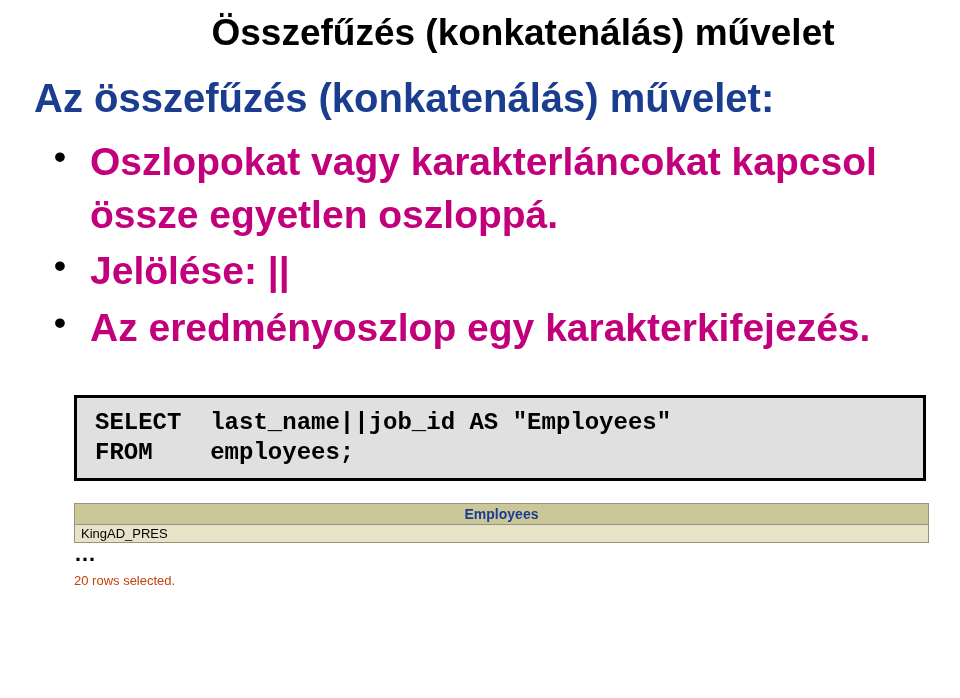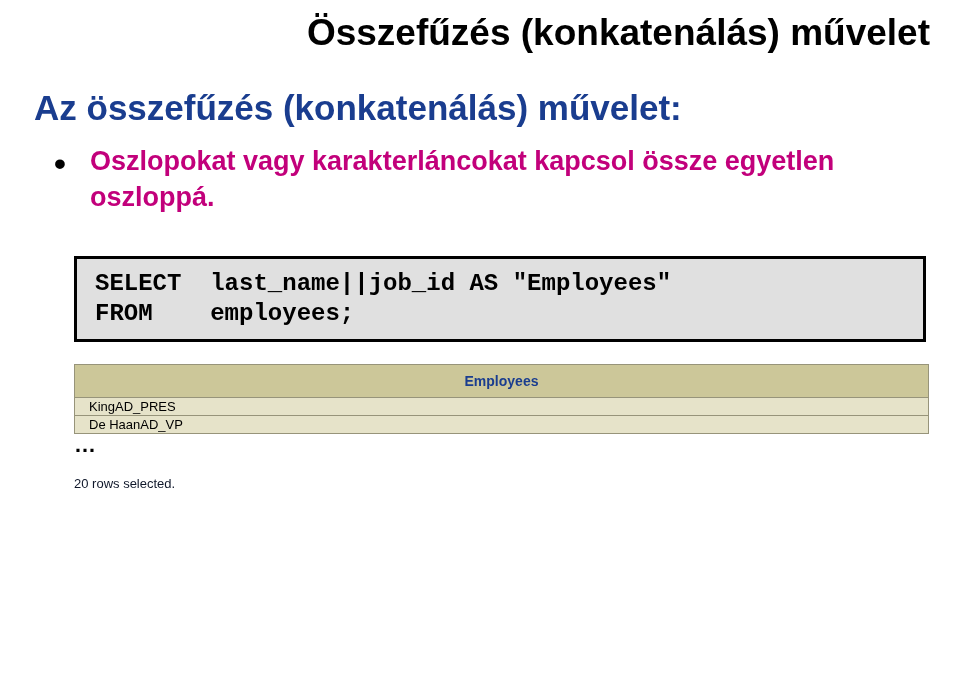--- a/index.html
+++ b/index.html
@@ -12,37 +12,37 @@
       height: 698px;
       background: #ffffff;
       font-family: Arial, Helvetica, sans-serif;
       padding: 12px 30px 0 30px;
       position: relative;
     }
     .title {
       font-size: 37px;
       font-weight: bold;
       color: #000;
-      text-align: right;
+      text-align: center;
       margin-left: 86px;
-      margin-bottom: 34px;
+      margin-bottom: 22px;
     }
     .subtitle {
-      font-size: 35px;
+      font-size: 40px;
       font-weight: bold;
       color: #1a3d8f;
       margin-bottom: 15px;
       margin-left: 4px;
     }
     .bullet-list {
       list-style: none;
       margin-left: 18px;
     }
     .bullet-list li {
-      font-size: 27px;
+      font-size: 39px;
       font-weight: bold;
       position: relative;
       padding-left: 42px;
       line-height: 1.35;
       margin-bottom: 4px;
     }
     .bullet-list li::before {
       content: "•";
       position: absolute;
       left: 6px;
@@ -74,69 +74,68 @@
       border-collapse: collapse;
       font-family: Arial, sans-serif;
     }
     .result-table th {
       background: #ccc799;
       color: #1a3d8f;
       font-weight: bold;
       font-size: 14px;
       text-align: center;
       border: 1px solid #97947a;
-      padding: 8px 6px;
+      padding: 2px 6px;
       height: 20px;
     }
     .result-table td {
       background: #e6e3c9;
       color: #000;
       font-size: 13px;
       border: 1px solid #97947a;
-      padding: 1px 14px;
+      padding: 1px 6px;
       height: 17px;
     }
     .ellipsis {
       margin-left: 44px;
       font-size: 22px;
       font-weight: bold;
       color: #000;
       margin-top: -2px;
     }
     .rows-selected {
       margin-left: 44px;
       font-size: 13px;
-      color: #0f172a;
-      margin-top: 18px;
+      color: #c2410c;
+      margin-top: 6px;
     }
   </style>
 </head>
 <body>
 
 <h1 class="title">Összefűzés (konkatenálás) művelet</h1>
 
 <p class="subtitle">Az összefűzés (konkatenálás) művelet:</p>
 
 <ul class="bullet-list">
   <li class="magenta">Oszlopokat vagy karakterláncokat kapcsol össze egyetlen oszloppá.</li>
+  <li class="magenta">Jelölése: ||</li>
+  <li class="magenta">Az eredményoszlop egy karakterkifejezés.</li>
 </ul>
 
 <div class="code-box">SELECT  last_name||job_id AS "Employees"
 FROM    employees;</div>
 
 <table class="result-table">
   <thead>
     <tr>
       <th>Employees</th>
     </tr>
   </thead>
   <tbody>
     <tr>
         <td>KingAD_PRES</td>
       </tr>
-    <tr>
-        <td>De HaanAD_VP</td>
-      </tr>
   </tbody>
 </table>
 
 <div class="ellipsis">…</div>
 <div class="rows-selected">20 rows selected.</div>
 
 </body></html>

